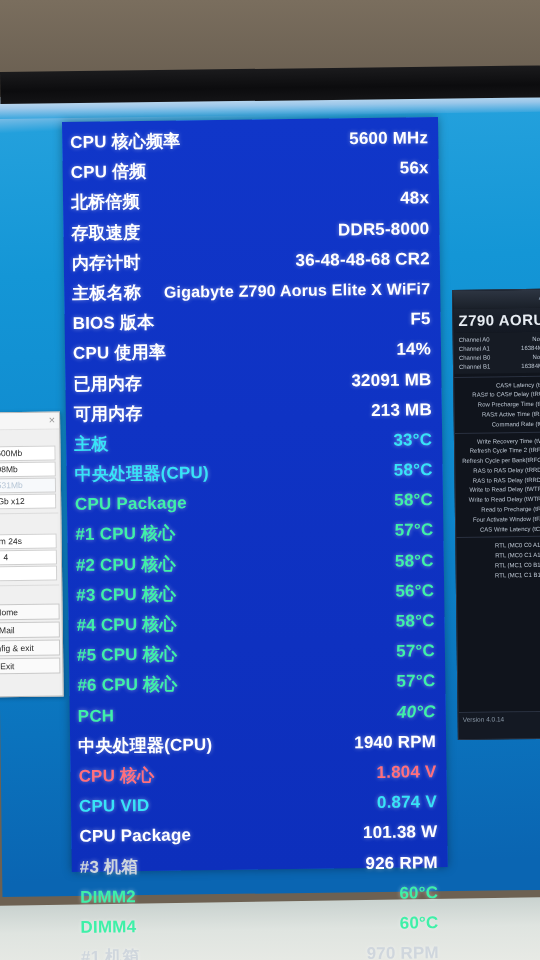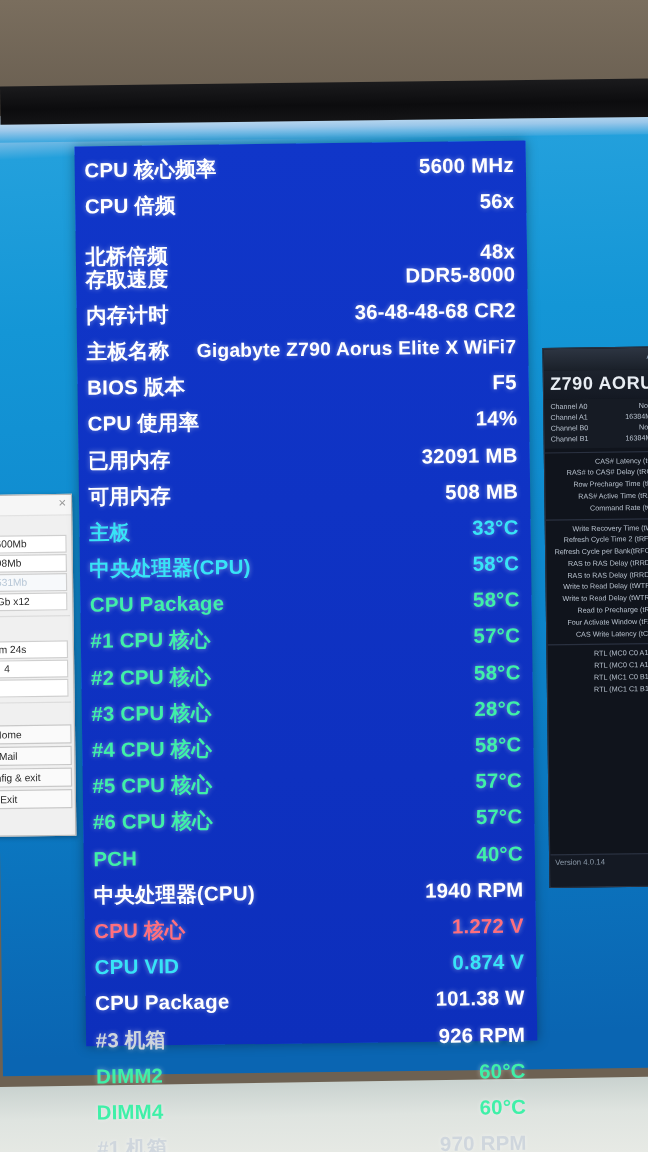--- a/index.html
+++ b/index.html
@@ -169,21 +169,21 @@
     <div class="osd-row">
       <span class="osd-lbl" style="color: rgb(255, 255, 255);">CPU 核心频率</span>
       <span class="osd-val" style="color: rgb(255, 255, 255);">5600 MHz</span>
     </div>
     <div class="osd-row">
       <span class="osd-lbl" style="color: rgb(255, 255, 255);">CPU 倍频</span>
       <span class="osd-val" style="color: rgb(255, 255, 255);">56x</span>
     </div>
     <div class="osd-row">
       <span class="osd-lbl" style="color: rgb(255, 255, 255);">北桥倍频</span>
-      <span class="osd-val" style="color: rgb(255, 255, 255); margin-top: 12px;">48x</span>
+      <span class="osd-val" style="color: rgb(255, 255, 255);">48x</span>
     </div>
     <div class="osd-row">
       <span class="osd-lbl" style="color: rgb(255, 255, 255);">存取速度</span>
       <span class="osd-val" style="color: rgb(255, 255, 255);">DDR5-8000</span>
     </div>
     <div class="osd-row">
       <span class="osd-lbl" style="color: rgb(255, 255, 255);">内存计时</span>
       <span class="osd-val" style="color: rgb(255, 255, 255);">36-48-48-68 CR2</span>
     </div>
     <div class="osd-row mbname">
@@ -197,21 +197,21 @@
     <div class="osd-row">
       <span class="osd-lbl" style="color: rgb(255, 255, 255);">CPU 使用率</span>
       <span class="osd-val" style="color: rgb(255, 255, 255);">14%</span>
     </div>
     <div class="osd-row">
       <span class="osd-lbl" style="color: rgb(255, 255, 255);">已用内存</span>
       <span class="osd-val" style="color: rgb(255, 255, 255);">32091 MB</span>
     </div>
     <div class="osd-row">
       <span class="osd-lbl" style="color: rgb(255, 255, 255);">可用内存</span>
-      <span class="osd-val" style="color: rgb(255, 255, 255);">508 MB</span>
+      <span class="osd-val" style="color: rgb(255, 255, 255);">213 MB</span>
     </div>
     <div class="osd-row">
       <span class="osd-lbl" style="color: rgb(55, 227, 247);">主板</span>
       <span class="osd-val" style="color: rgb(55, 227, 247); text-align: center;">33°C</span>
     </div>
     <div class="osd-row">
       <span class="osd-lbl" style="color: rgb(55, 227, 247);">中央处理器(CPU)</span>
       <span class="osd-val" style="color: rgb(55, 227, 247);">58°C</span>
     </div>
     <div class="osd-row">
@@ -221,45 +221,45 @@
     <div class="osd-row">
       <span class="osd-lbl" style="color: rgb(63, 240, 168);">#1 CPU 核心</span>
       <span class="osd-val" style="color: rgb(63, 240, 168);">57°C</span>
     </div>
     <div class="osd-row">
       <span class="osd-lbl" style="color: rgb(63, 240, 168);">#2 CPU 核心</span>
       <span class="osd-val" style="color: rgb(63, 240, 168);">58°C</span>
     </div>
     <div class="osd-row">
       <span class="osd-lbl" style="color: rgb(63, 240, 168);">#3 CPU 核心</span>
-      <span class="osd-val" style="color: rgb(63, 240, 168);">28°C</span>
+      <span class="osd-val" style="color: rgb(63, 240, 168);">56°C</span>
     </div>
     <div class="osd-row">
       <span class="osd-lbl" style="color: rgb(63, 240, 168);">#4 CPU 核心</span>
       <span class="osd-val" style="color: rgb(63, 240, 168);">58°C</span>
     </div>
     <div class="osd-row">
       <span class="osd-lbl" style="color: rgb(63, 240, 168);">#5 CPU 核心</span>
       <span class="osd-val" style="color: rgb(63, 240, 168);">57°C</span>
     </div>
     <div class="osd-row">
       <span class="osd-lbl" style="color: rgb(63, 240, 168);">#6 CPU 核心</span>
       <span class="osd-val" style="color: rgb(63, 240, 168);">57°C</span>
     </div>
     <div class="osd-row">
       <span class="osd-lbl" style="color: rgb(63, 240, 168);">PCH</span>
-      <span class="osd-val" style="color: rgb(63, 240, 168);">40°C</span>
+      <span class="osd-val" style="color: rgb(63, 240, 168); font-style: italic;">40°C</span>
     </div>
     <div class="osd-row">
       <span class="osd-lbl" style="color: rgb(255, 255, 255);">中央处理器(CPU)</span>
       <span class="osd-val" style="color: rgb(255, 255, 255);">1940 RPM</span>
     </div>
     <div class="osd-row">
       <span class="osd-lbl" style="color: rgb(255, 111, 125);">CPU 核心</span>
-      <span class="osd-val" style="color: rgb(255, 111, 125);">1.272 V</span>
+      <span class="osd-val" style="color: rgb(255, 111, 125);">1.804 V</span>
     </div>
     <div class="osd-row">
       <span class="osd-lbl" style="color: rgb(55, 227, 247);">CPU VID</span>
       <span class="osd-val" style="color: rgb(55, 227, 247);">0.874 V</span>
     </div>
     <div class="osd-row">
       <span class="osd-lbl" style="color: rgb(255, 255, 255);">CPU Package</span>
       <span class="osd-val" style="color: rgb(255, 255, 255);">101.38 W</span>
     </div>
     <div class="osd-row">

